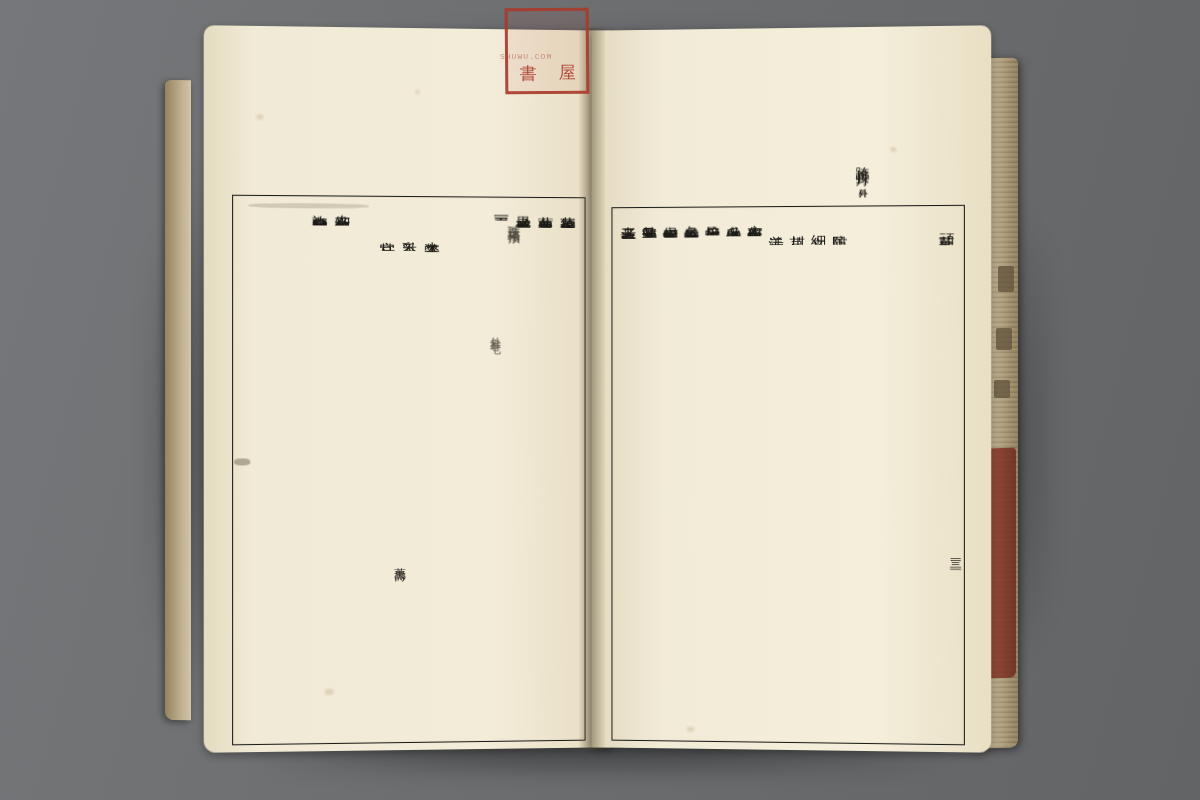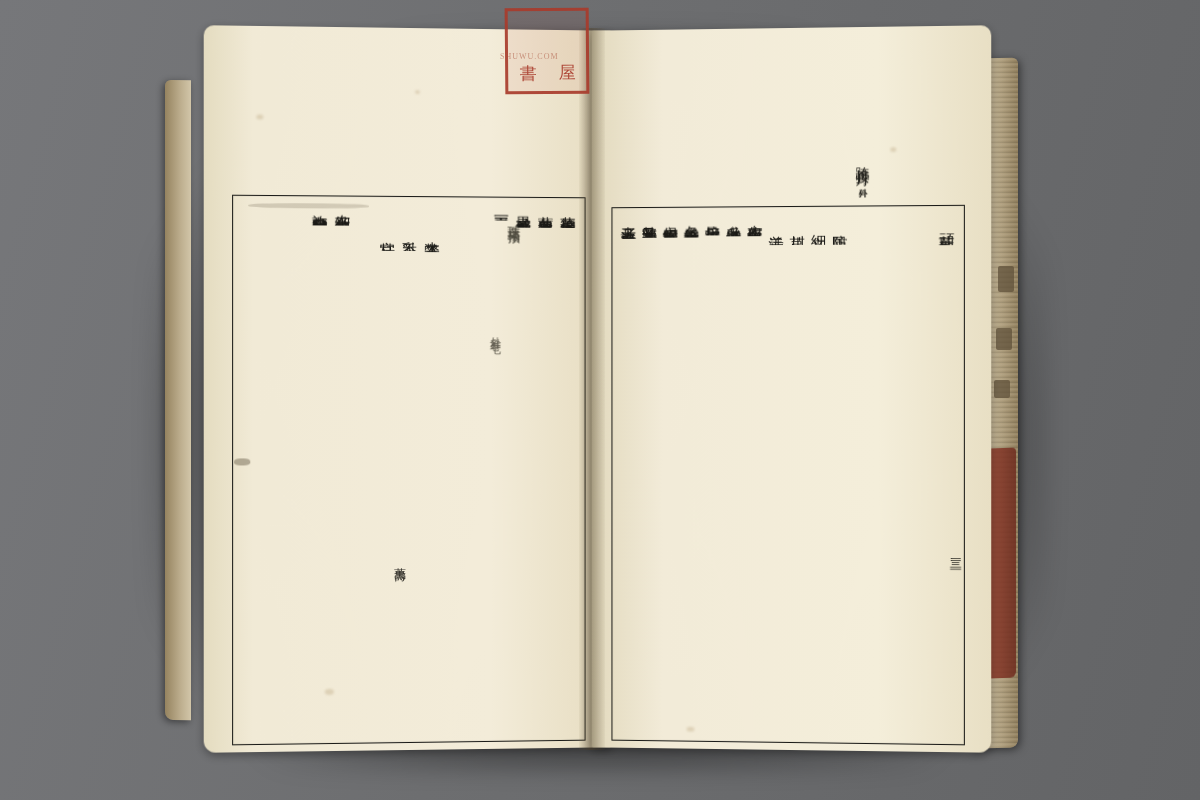--- a/index.html
+++ b/index.html
@@ -197,21 +197,21 @@
     letter-spacing: 0;
     opacity: 0.92;
     transform: rotate(-0.5deg);
   }
   .seal span { writing-mode: vertical-rl; text-orientation: upright; line-height: 1.05; }
 
   .wm {
     position: absolute;
     left: 500px;
     top: 52px;
-    font-family: Liberation Serif, serif;
+    font-family: Liberation Mono, monospace;
     font-size: 8px;
     color: rgba(170,80,60,0.55);
     letter-spacing: 1px;
   }
 
   
   .tab {
     position: absolute;
     right: -4px;
     width: 16px;

